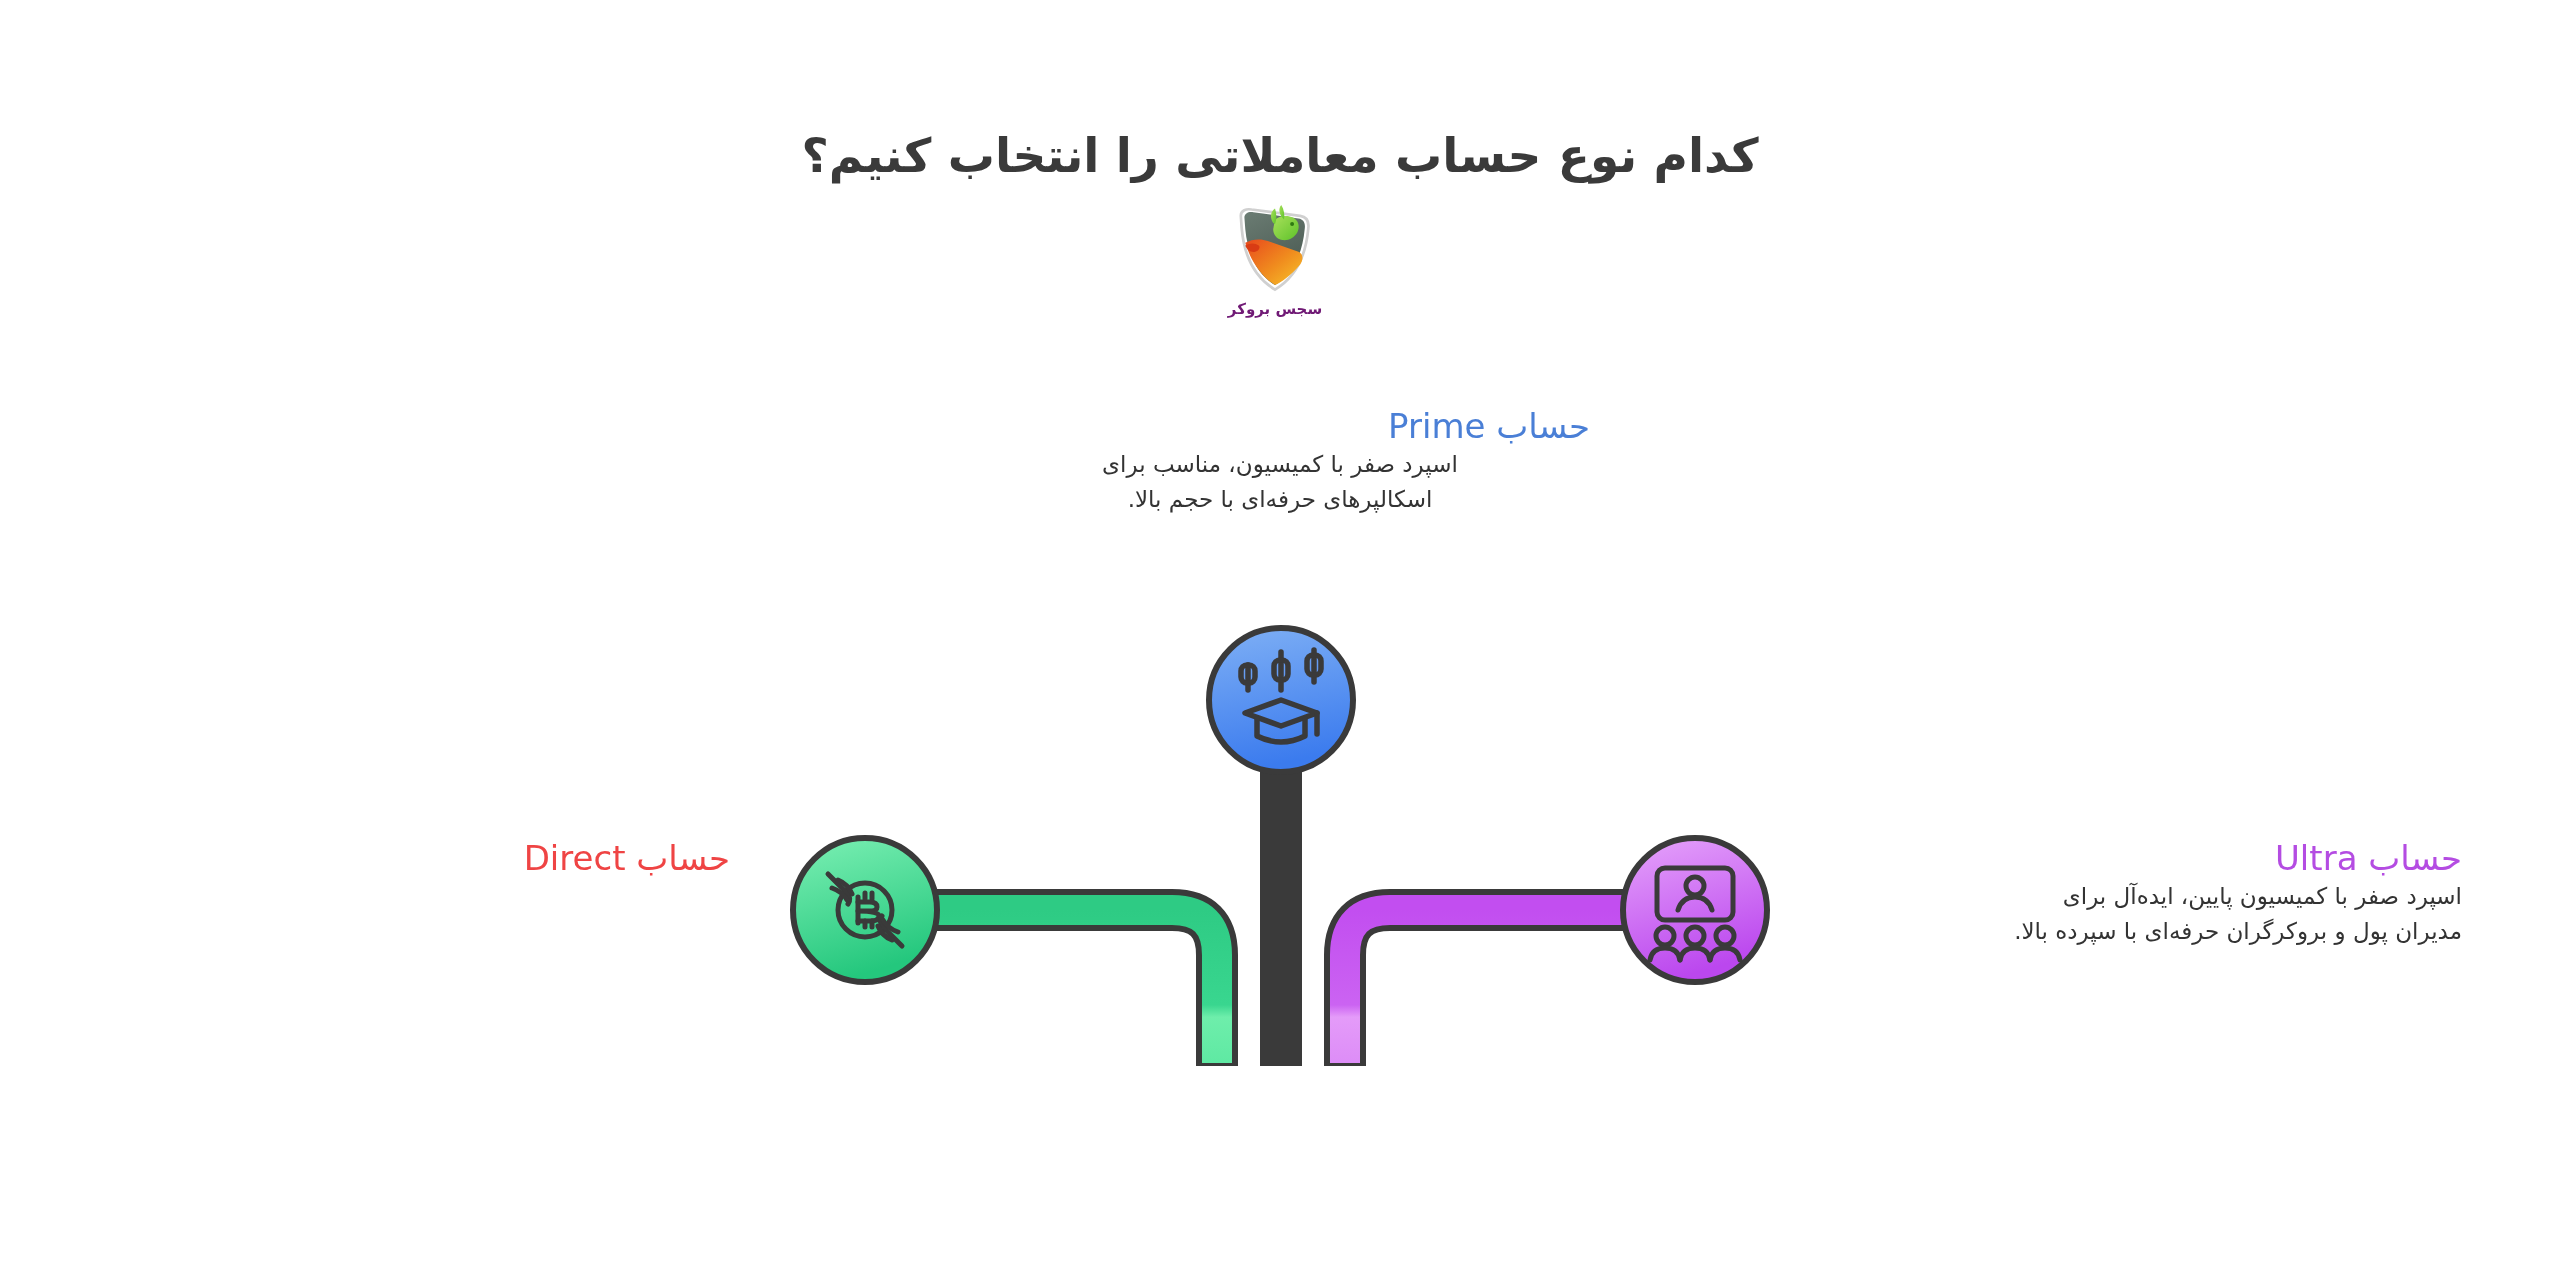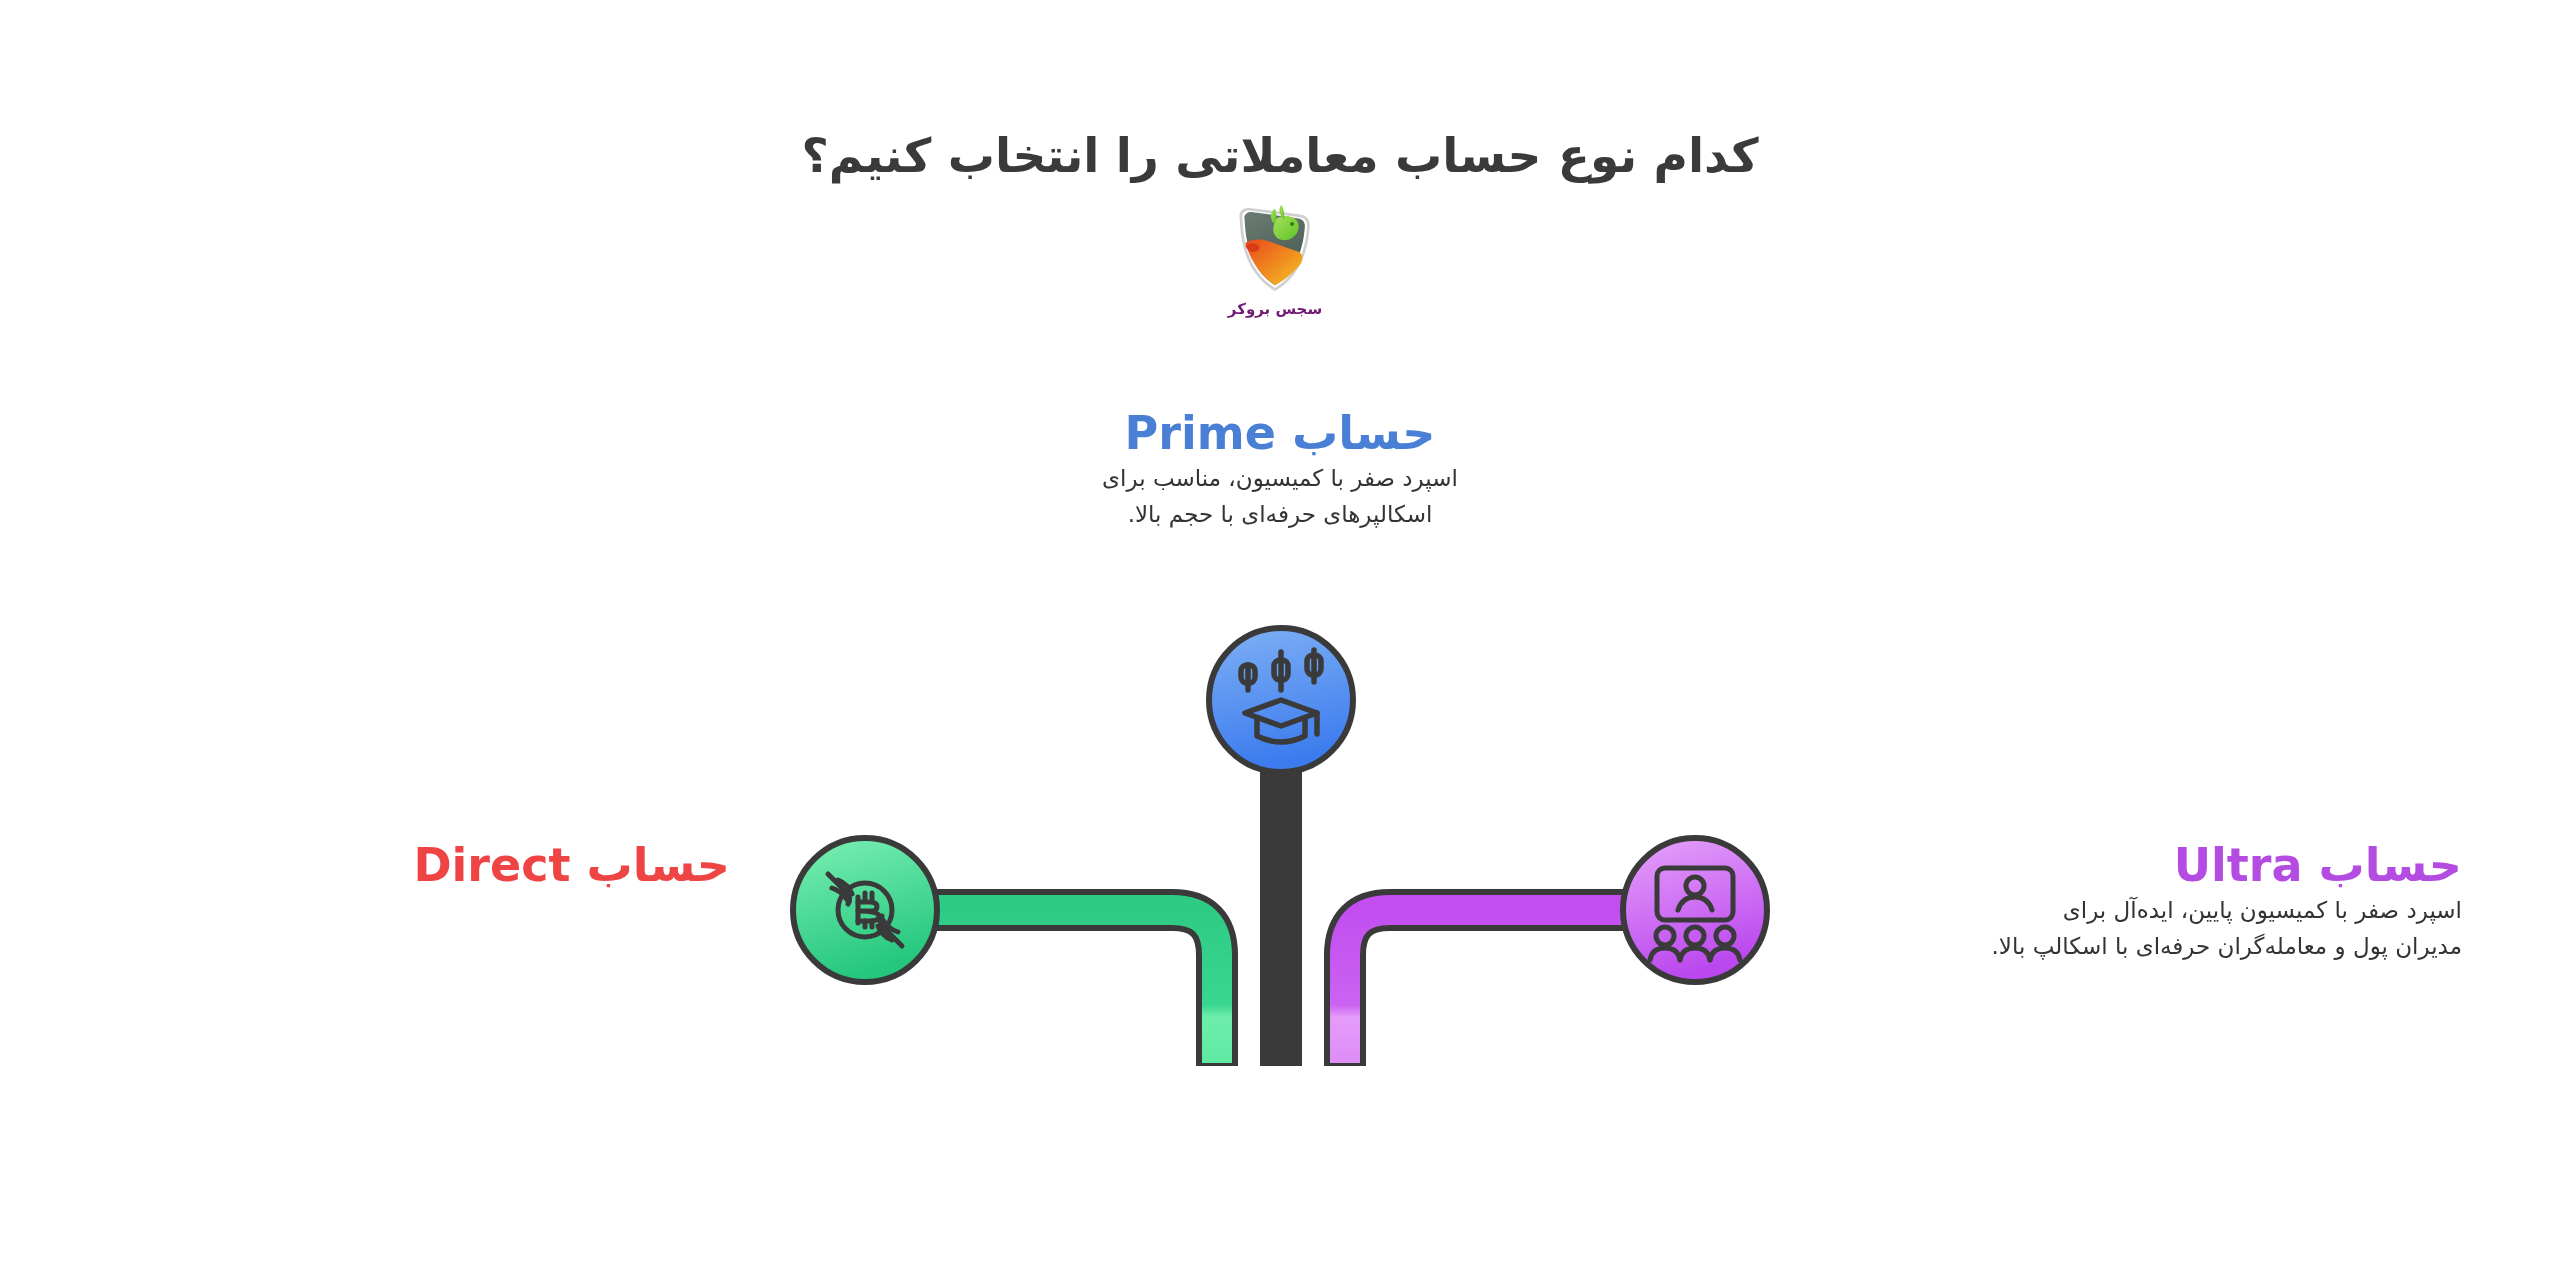--- a/index.html
+++ b/index.html
@@ -74,25 +74,26 @@
     width: 2560px;
     height: 1268px;
     pointer-events: none;
   }
 
   
   .node-text {
     position: absolute;
   }
   .node-heading {
-    font-size: 46px;
-    font-weight: 700;
+    font-size: 34px;
+    font-weight: 400;
     white-space: nowrap;
     direction: rtl;
     line-height: 1.2;
+    text-align: right;
   }
   .node-desc {
     font-size: 23px;
     font-weight: 400;
     color: #333333;
     direction: rtl;
     line-height: 1.55;
   }
 
   
@@ -279,17 +280,17 @@
   </div>
 
   <div id="direct-text" class="node-text">
     <div id="direct-heading" class="node-heading">حساب Direct</div>
   </div>
 
   <div id="ultra-text" class="node-text">
     <div id="ultra-heading" class="node-heading">حساب Ultra</div>
     <div class="node-desc">
       <span class="desc-line">اسپرد صفر با کمیسیون پایین، ایده‌آل برای</span>
-      <span class="desc-line">مدیران پول و معامله‌گران حرفه‌ای با اسکالپ بالا.</span>
+      <span class="desc-line">مدیران پول و بروکر‌گران حرفه‌ای با سپرده بالا.</span>
     </div>
   </div>
 
 </div>
 
 </body></html>

